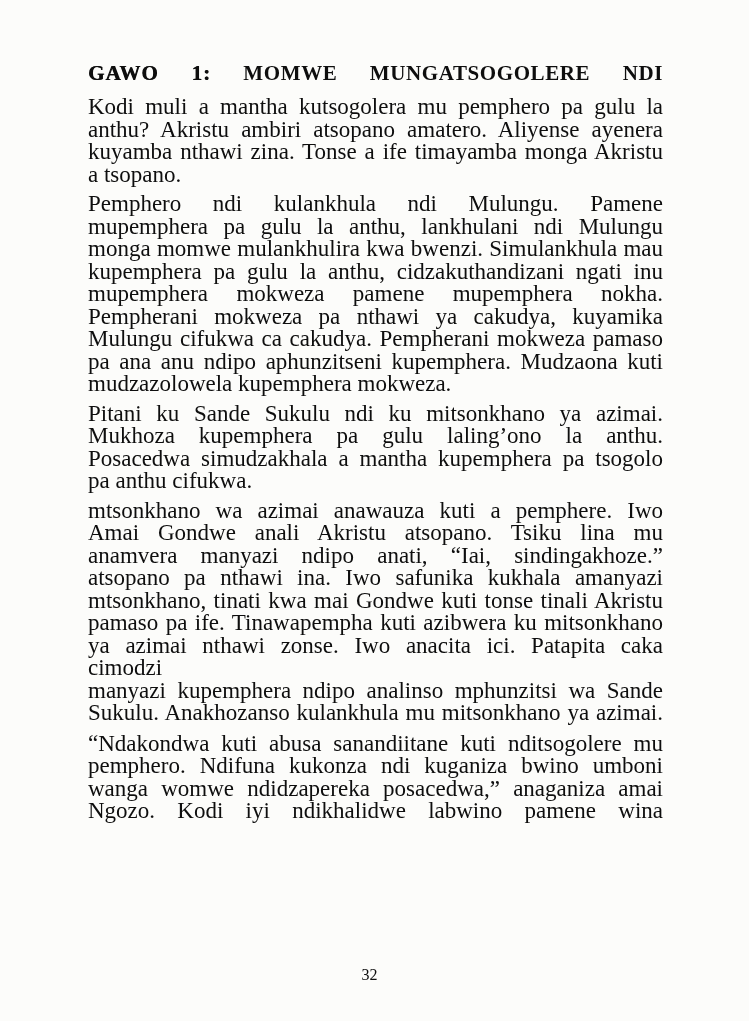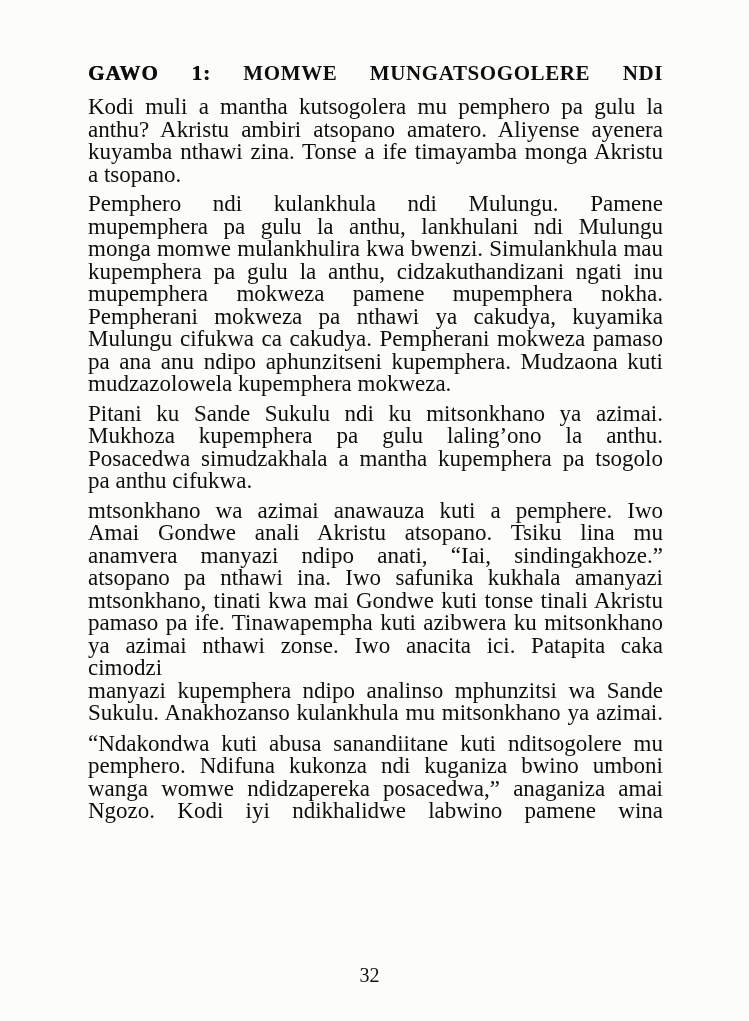--- a/index.html
+++ b/index.html
@@ -47,21 +47,21 @@
   .para + .para { margin-top: 7px; }
   .heading + .para { margin-top: 0; }
   section + section { margin-top: 8px; }
   .section-2 .heading { margin-bottom: 8px; }
   .page-number {
     position: absolute;
     top: 962px;
     left: 0;
     width: 739px;
     text-align: center;
-    font-size: 20px;
+    font-size: 16px;
     line-height: 26px;
   }
 </style>
 </head>
 <body>
 
 <div class="page">
   <div class="content">
 
     <section class="section-1">

